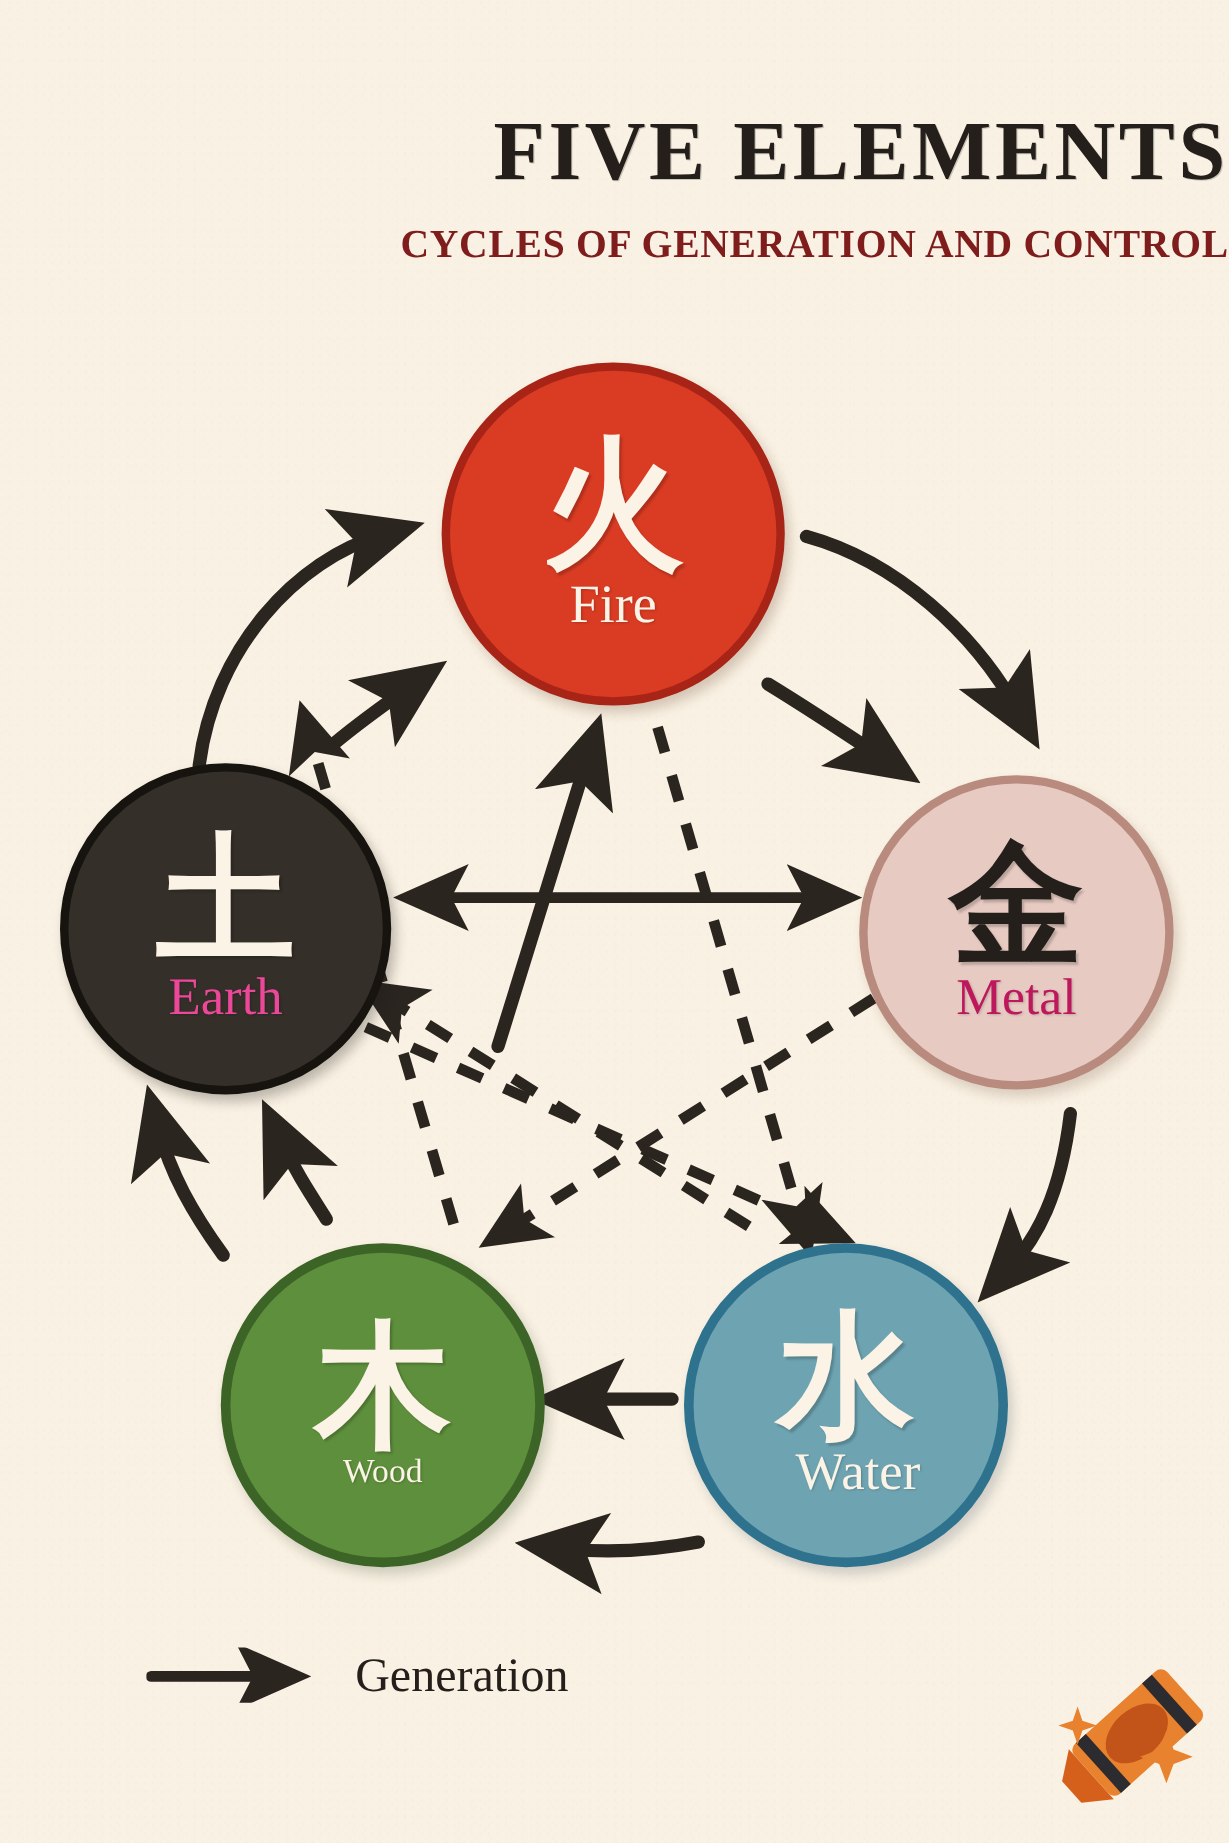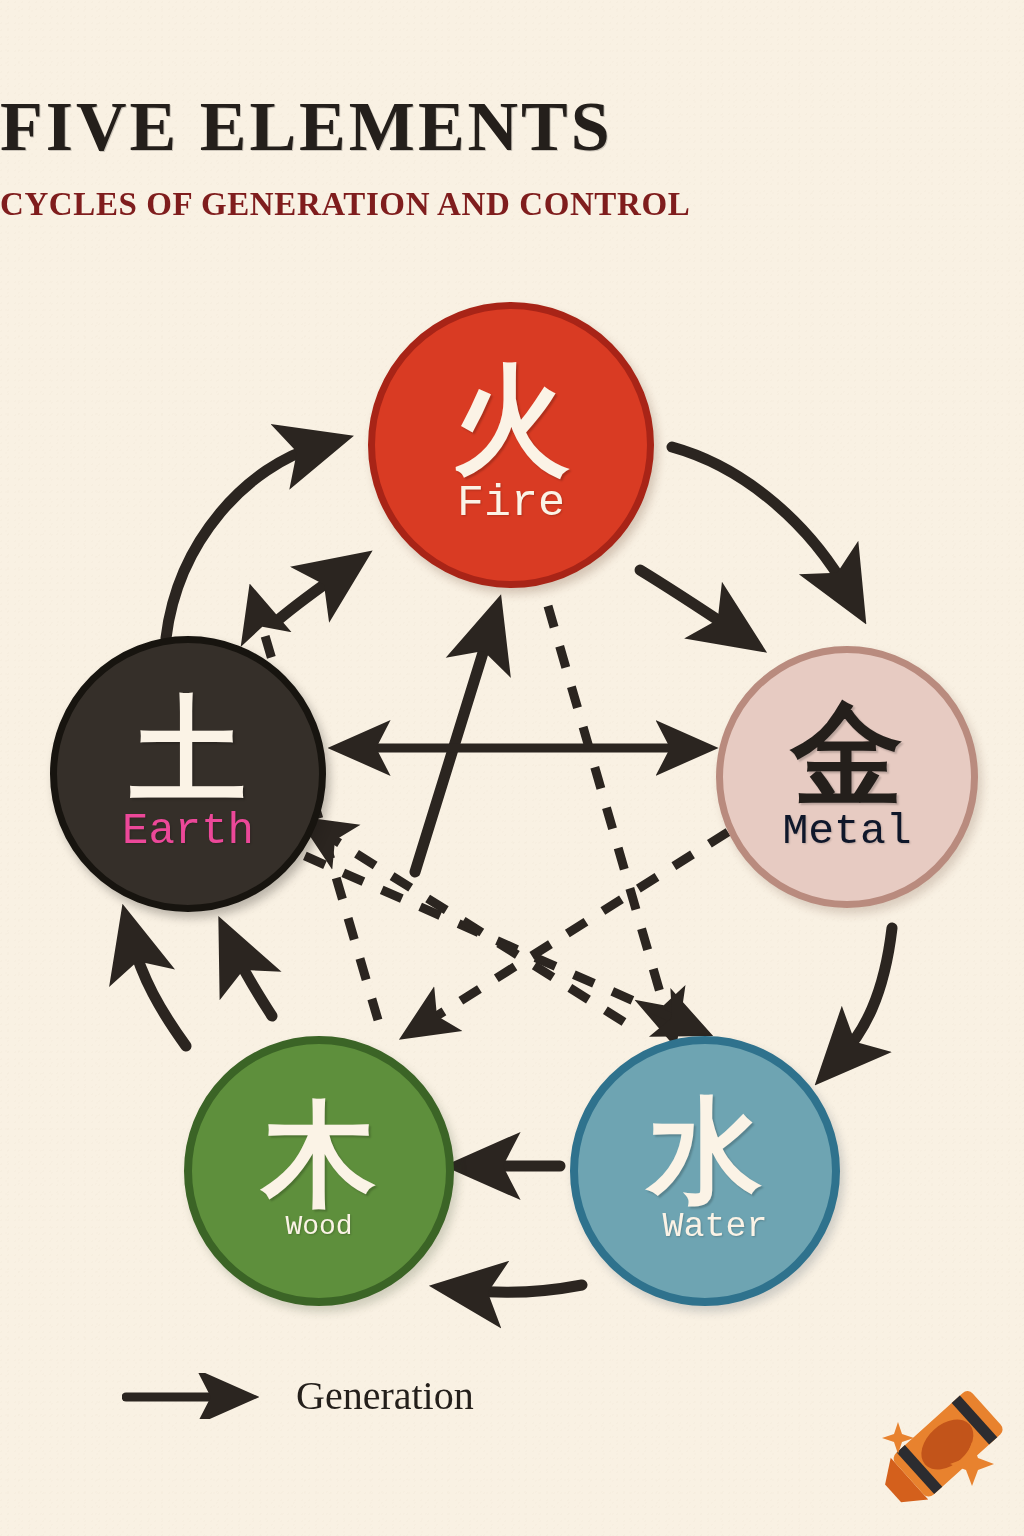--- a/index.html
+++ b/index.html
@@ -29,21 +29,21 @@
       radial-gradient(circle at 45% 85%, rgba(190,170,140,0.07) 0 1px, transparent 1px);
     background-size: 7px 7px, 11px 11px, 13px 13px;
   }
 
   
   #title-block {
     position: absolute;
     top: 92px;
     left: 0;
     width: 1024px;
-    text-align: left;
+    text-align: right;
   }
   #main-title {
     font-family: "Liberation Serif", serif;
     font-size: 70px;
     font-weight: 700;
     letter-spacing: 3px;
     color: #241F1B;
     line-height: 1.0;
     margin: 0;
     text-shadow: 1px 1px 0 rgba(0,0,0,0.18);
@@ -76,51 +76,51 @@
     justify-content: center;
     box-sizing: border-box;
   }
   .node .glyph {
     font-family: "DejaVu Sans", sans-serif;
     font-weight: 700;
     line-height: 0.95;
     text-shadow: 2px 2px 2px rgba(0,0,0,0.20);
   }
   .node .label {
-    font-family: Liberation Mono, monospace;
+    font-family: Liberation Serif, serif;
     line-height: 1.0;
     text-shadow: 1px 1px 2px rgba(0,0,0,0.18);
   }
 
   #node-fire {
     left: 368px; top: 302px; width: 286px; height: 286px;
     background: #D93B23;
     border: 7px solid #A82417;
     box-shadow: 4px 6px 10px rgba(80,40,20,0.22);
   }
   #node-fire .glyph { font-size: 118px; color: #FBF3E6; margin-bottom: 2px; }
   #node-fire .label { font-size: 45px; color: #FBF3E6; margin-top: 2px; }
 
   #node-metal {
     left: 716px; top: 646px; width: 262px; height: 262px;
     background: #E7CBC2;
     border: 7px solid #B98B7E;
     box-shadow: 4px 6px 10px rgba(80,40,20,0.18);
   }
   #node-metal .glyph { font-size: 112px; color: #241F1B; margin-bottom: 0px; }
-  #node-metal .label { font-size: 43px; color: #0f172a; margin-top: 2px; }
+  #node-metal .label { font-size: 43px; color: #be185d; margin-top: 2px; }
 
   #node-water {
     left: 570px; top: 1036px; width: 270px; height: 270px;
     background: #6EA4B2;
     border: 8px solid #2F728D;
     box-shadow: 4px 6px 10px rgba(40,60,80,0.20);
   }
   #node-water .glyph { font-size: 114px; color: #FBF3E6; margin-bottom: 0px; }
-  #node-water .label { font-size: 35px; color: #FBF3E6; margin-top: 4px; margin-left: 20px; }
+  #node-water .label { font-size: 44px; color: #FBF3E6; margin-top: 4px; margin-left: 20px; }
 
   #node-wood {
     left: 184px; top: 1036px; width: 270px; height: 270px;
     background: #5E8F3C;
     border: 8px solid #3B6426;
     box-shadow: 4px 6px 10px rgba(40,60,30,0.20);
   }
   #node-wood .glyph { font-size: 114px; color: #FBF3E6; margin-bottom: 0px; }
   #node-wood .label { font-size: 28px; color: #FBF3E6; margin-top: 4px; }
 

